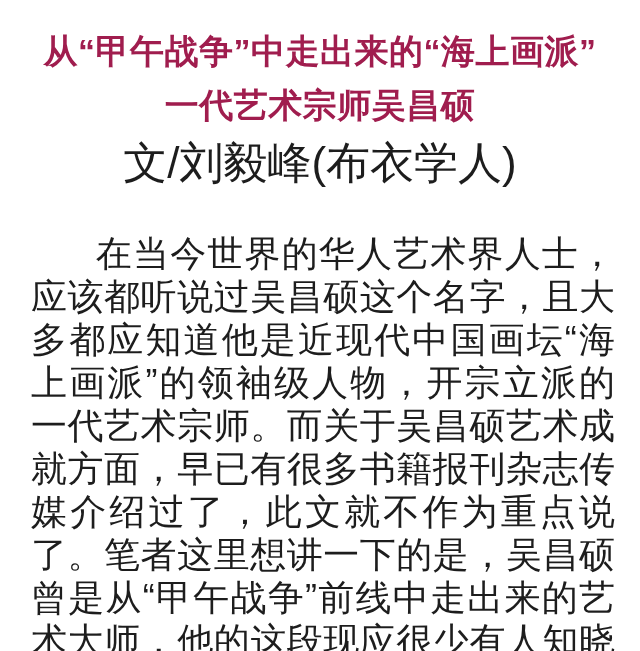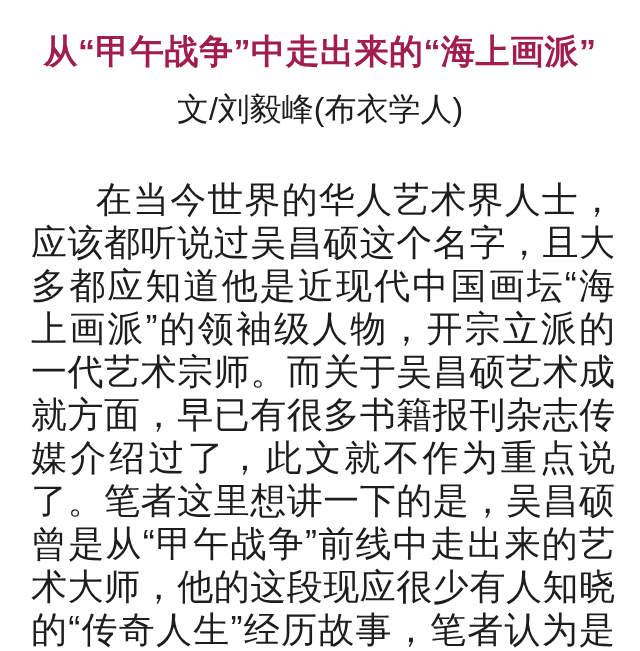--- a/index.html
+++ b/index.html
@@ -29,39 +29,40 @@
     color: var(--title-color);
     letter-spacing: 0.5px;
   }
   .title-line {
     display: block;
     white-space: nowrap;
   }
   .byline {
     margin-top: 11px;
     text-align: center;
-    font-size: 32px;
+    font-size: 44px;
     line-height: 40px;
     font-weight: 400;
     color: var(--text-color);
   }
   .body-text {
     margin: 49px 25px 0 31px;
     font-size: 36px;
     line-height: 43px;
     color: var(--text-color);
     text-indent: 1.8em;
     text-align: justify;
     text-justify: inter-ideograph;
   }
 </style>
 </head>
 <body>
 
 <div class="page">
   <h1 class="title">
     <span class="title-line">从“甲午战争”中走出来的“海上画派”</span>
+    <span class="title-line">一代艺术宗师吴昌硕</span>
   </h1>
 
   <div class="byline">文/刘毅峰(布衣学人)</div>
 
   <p class="body-text">在当今世界的华人艺术界人士，应该都听说过吴昌硕这个名字，且大多都应知道他是近现代中国画坛“海上画派”的领袖级人物，开宗立派的一代艺术宗师。而关于吴昌硕艺术成就方面，早已有很多书籍报刊杂志传媒介绍过了，此文就不作为重点说了。笔者这里想讲一下的是，吴昌硕曾是从“甲午战争”前线中走出来的艺术大师，他的这段现应很少有人知晓的“传奇人生”经历故事，笔者认为是值得在现代中国艺术史上讲一下的。</p>
 </div>
 
 </body></html>

